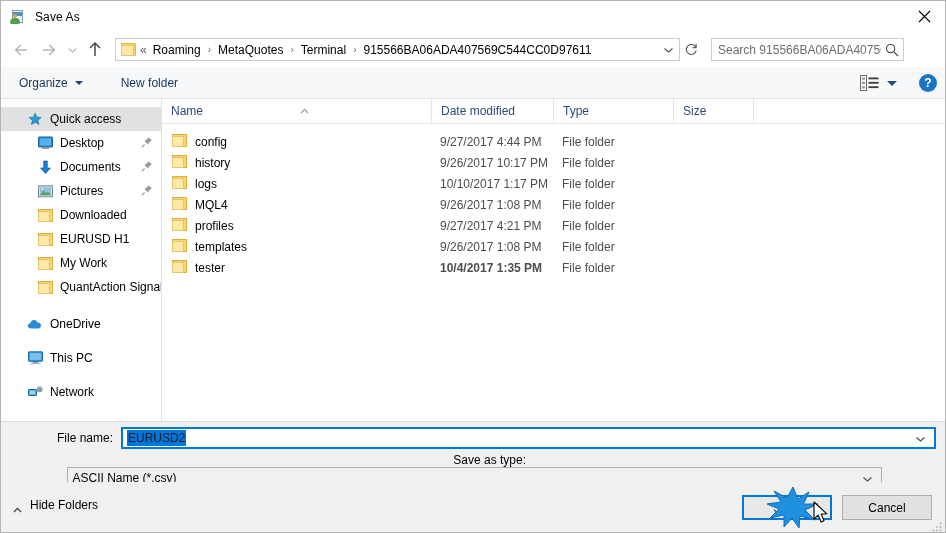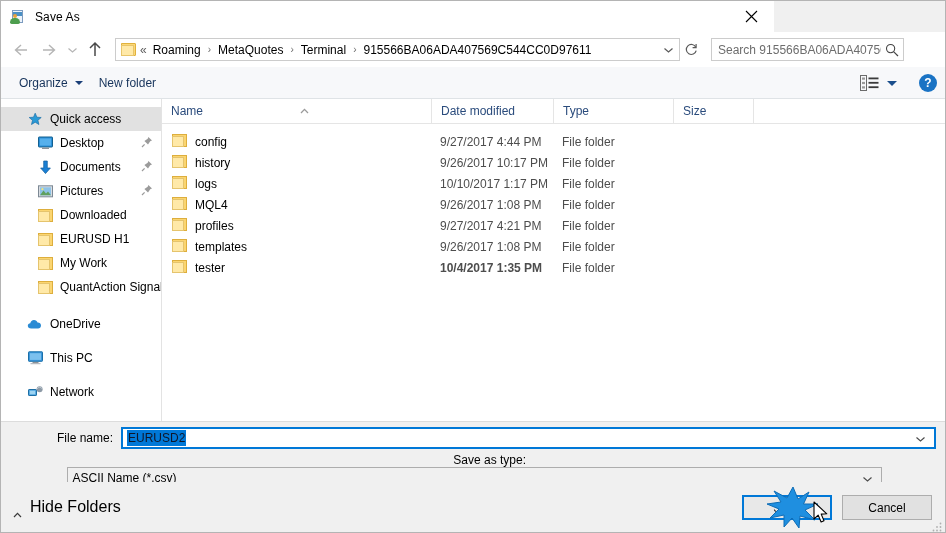--- a/index.html
+++ b/index.html
@@ -18,21 +18,21 @@
     background: #f0f0f0;
     overflow: hidden;
     border: 1px solid #b4b4b4;
     box-sizing: border-box;
   }
 
   
   .titlebar {
     position: absolute;
     left: 0; top: 0;
-    width: 773px; height: 31px;
+    width: 946px; height: 31px;
     background: #ffffff;
     display: flex;
     align-items: center;
   }
   .title-icon {
     margin-left: 9px;
     width: 16px; height: 16px;
     position: relative;
     flex: none;
   }
@@ -437,21 +437,21 @@
     position: absolute;
     left: 0; top: 481px;
     width: 946px; height: 52px;
     background: #f0f0f0;
   }
   .hidefolders {
     position: absolute;
     left: 12px; top: 16px;
     display: flex;
     align-items: center;
-    font-size: 16px;
+    font-size: 12px;
     color: #000000;
   }
   .hf-caret {
     margin-right: 8px;
     width: 9px; height: 6px;
   }
   .btn {
     position: absolute;
     top: 13px;
     width: 90px; height: 25px;
@@ -575,21 +575,21 @@
         </svg>
       </div>
     </div>
   </div>
 
   <div class="toolbar">
     <div class="tb-item organize">
       <span>Organize</span>
       <span class="tb-caret"></span>
     </div>
-    <div class="tb-item" style="">
+    <div class="tb-item" style="margin-left:22px;">
       <span>New folder</span>
     </div>
     <div class="tb-right">
       <div class="view-ico">
         <svg width="19" height="16" viewBox="0 0 19 16">
           <rect x="0.5" y="0.5" width="6" height="15" stroke="#6b6b6b" stroke-width="1" fill="none"></rect>
           <rect x="2" y="2.5" width="3" height="2.2" fill="#9a9a9a"></rect>
           <rect x="2" y="6.9" width="3" height="2.2" fill="#9a9a9a"></rect>
           <rect x="2" y="11.3" width="3" height="2.2" fill="#9a9a9a"></rect>
           <rect x="8.5" y="2.5" width="10" height="1.8" fill="#3a3a3a"></rect>

